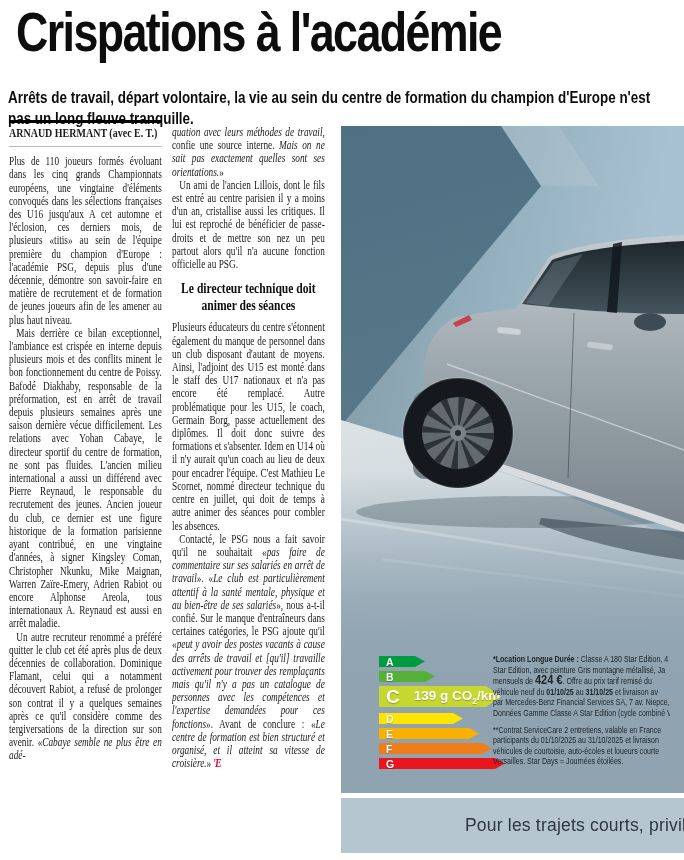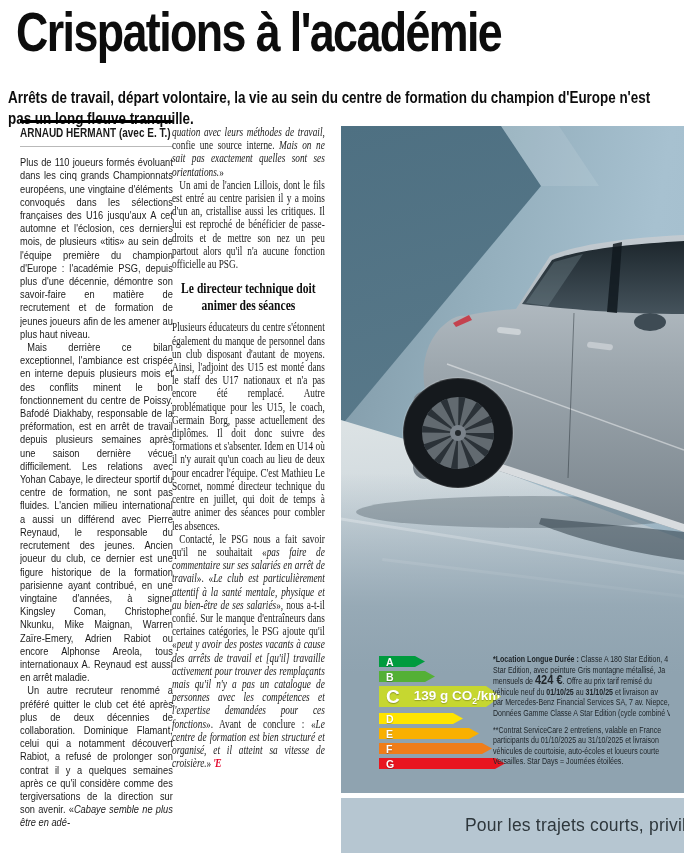--- a/index.html
+++ b/index.html
@@ -11,21 +11,21 @@
   .headline{position:absolute;left:16px;top:4px;width:676px;height:56px;overflow:visible;}
   .headline-inner{display:inline-block;white-space:nowrap;font-size:56px;font-weight:bold;
       letter-spacing:-2px;color:#0d0d0d;transform:scaleX(0.80);transform-origin:0 0;line-height:1.0;}
   .standfirst{position:absolute;left:8px;top:62px;width:676px;margin-top:25px;}
   .standfirst-inner{display:block;width:845px;transform:scaleX(0.79);transform-origin:0 0;
       font-size:17px;font-weight:bold;line-height:1.24;color:#0d0d0d;}
 
   
   .content{position:absolute;left:8px;top:120px;width:668px;height:736px;}
   .col{position:absolute;top:0;width:153px;height:734px;overflow:hidden;}
-  .col1{left:12px;}
+  .col1{left:1px;font-family:Liberation Serif, serif;}
   .col2{left:164px;top:6px;height:728px;font-family:Liberation Serif, serif;}
   .col-inner{width:191px;transform:scaleX(0.80);transform-origin:0 0;
       font-size:11.6px;line-height:13.2px;text-align:justify;color:#1a1a1a;}
   .byline{border-top:3px solid #000;border-bottom:1px solid #b9b9b9;
       padding:4px 0 6px;margin-bottom:8px;font-size:12.5px;font-weight:bold;letter-spacing:0;}
   .para{margin:0;hyphens:auto;-webkit-hyphens:auto;}
   .para.indent{text-indent:9px;}
   .it{font-style:italic;}
   .crosshead{font-size:14.5px;font-weight:bold;text-align:center;line-height:1.18;
       margin:9px 2px 7px;color:#0d0d0d;}

